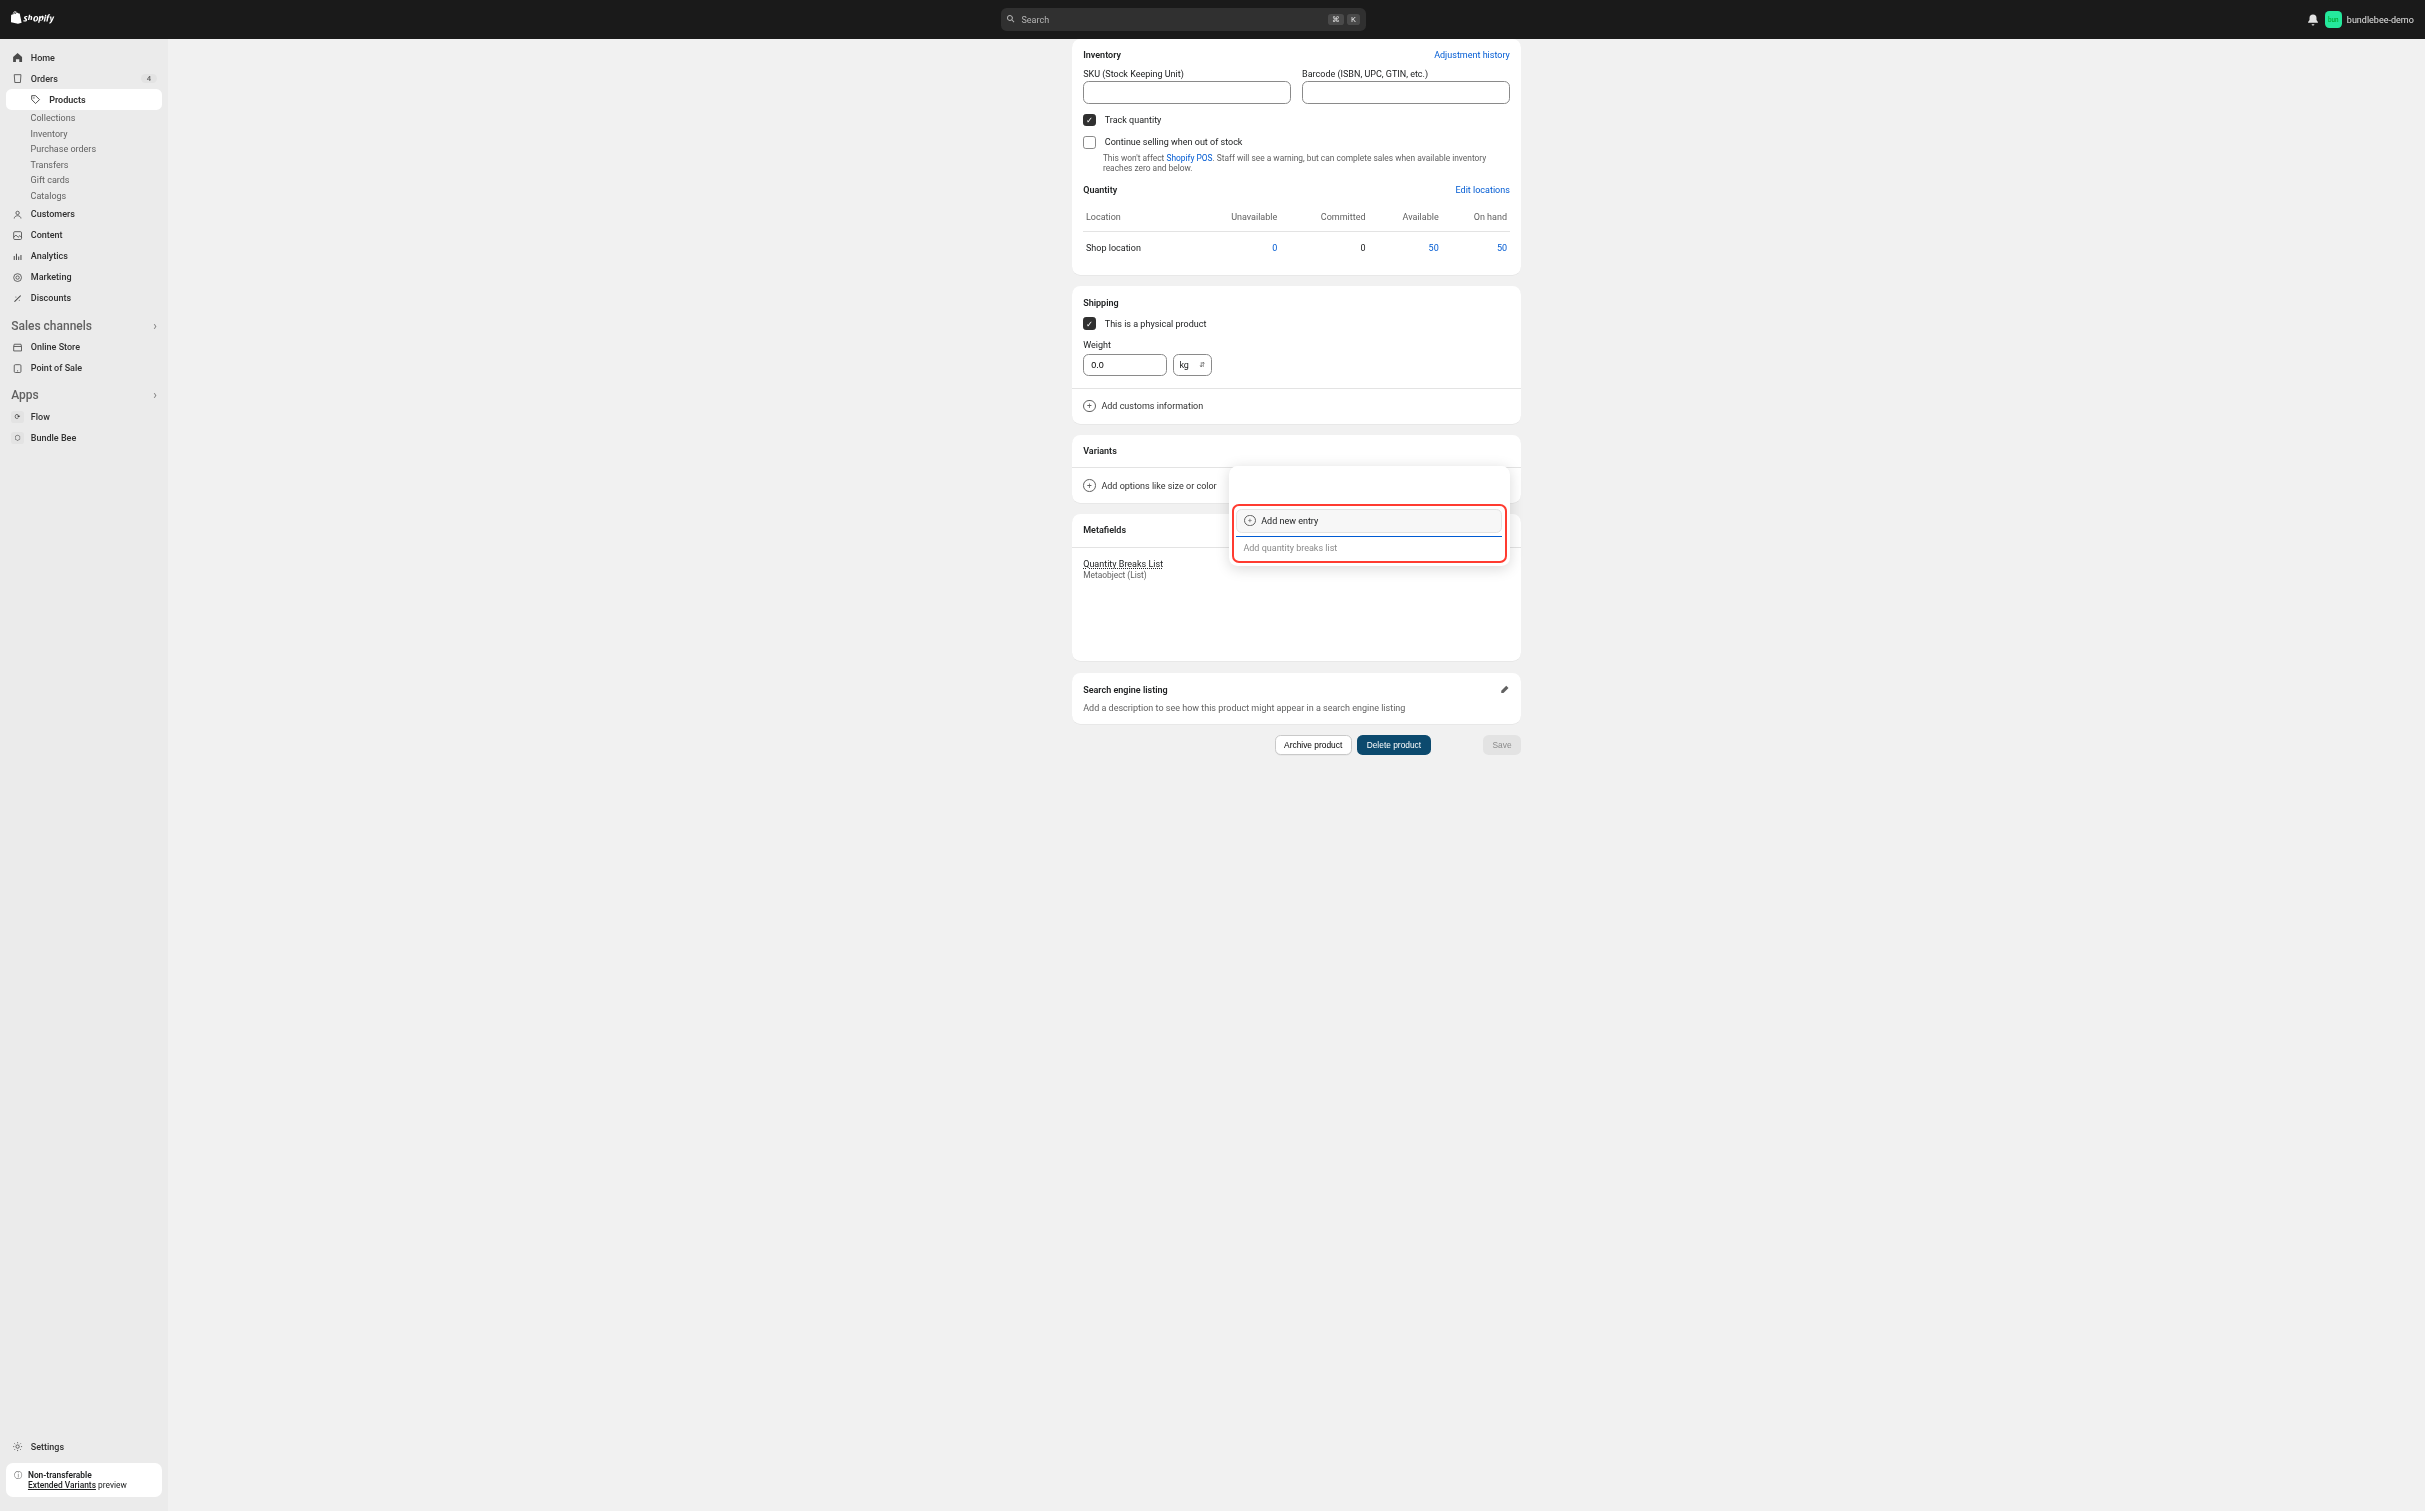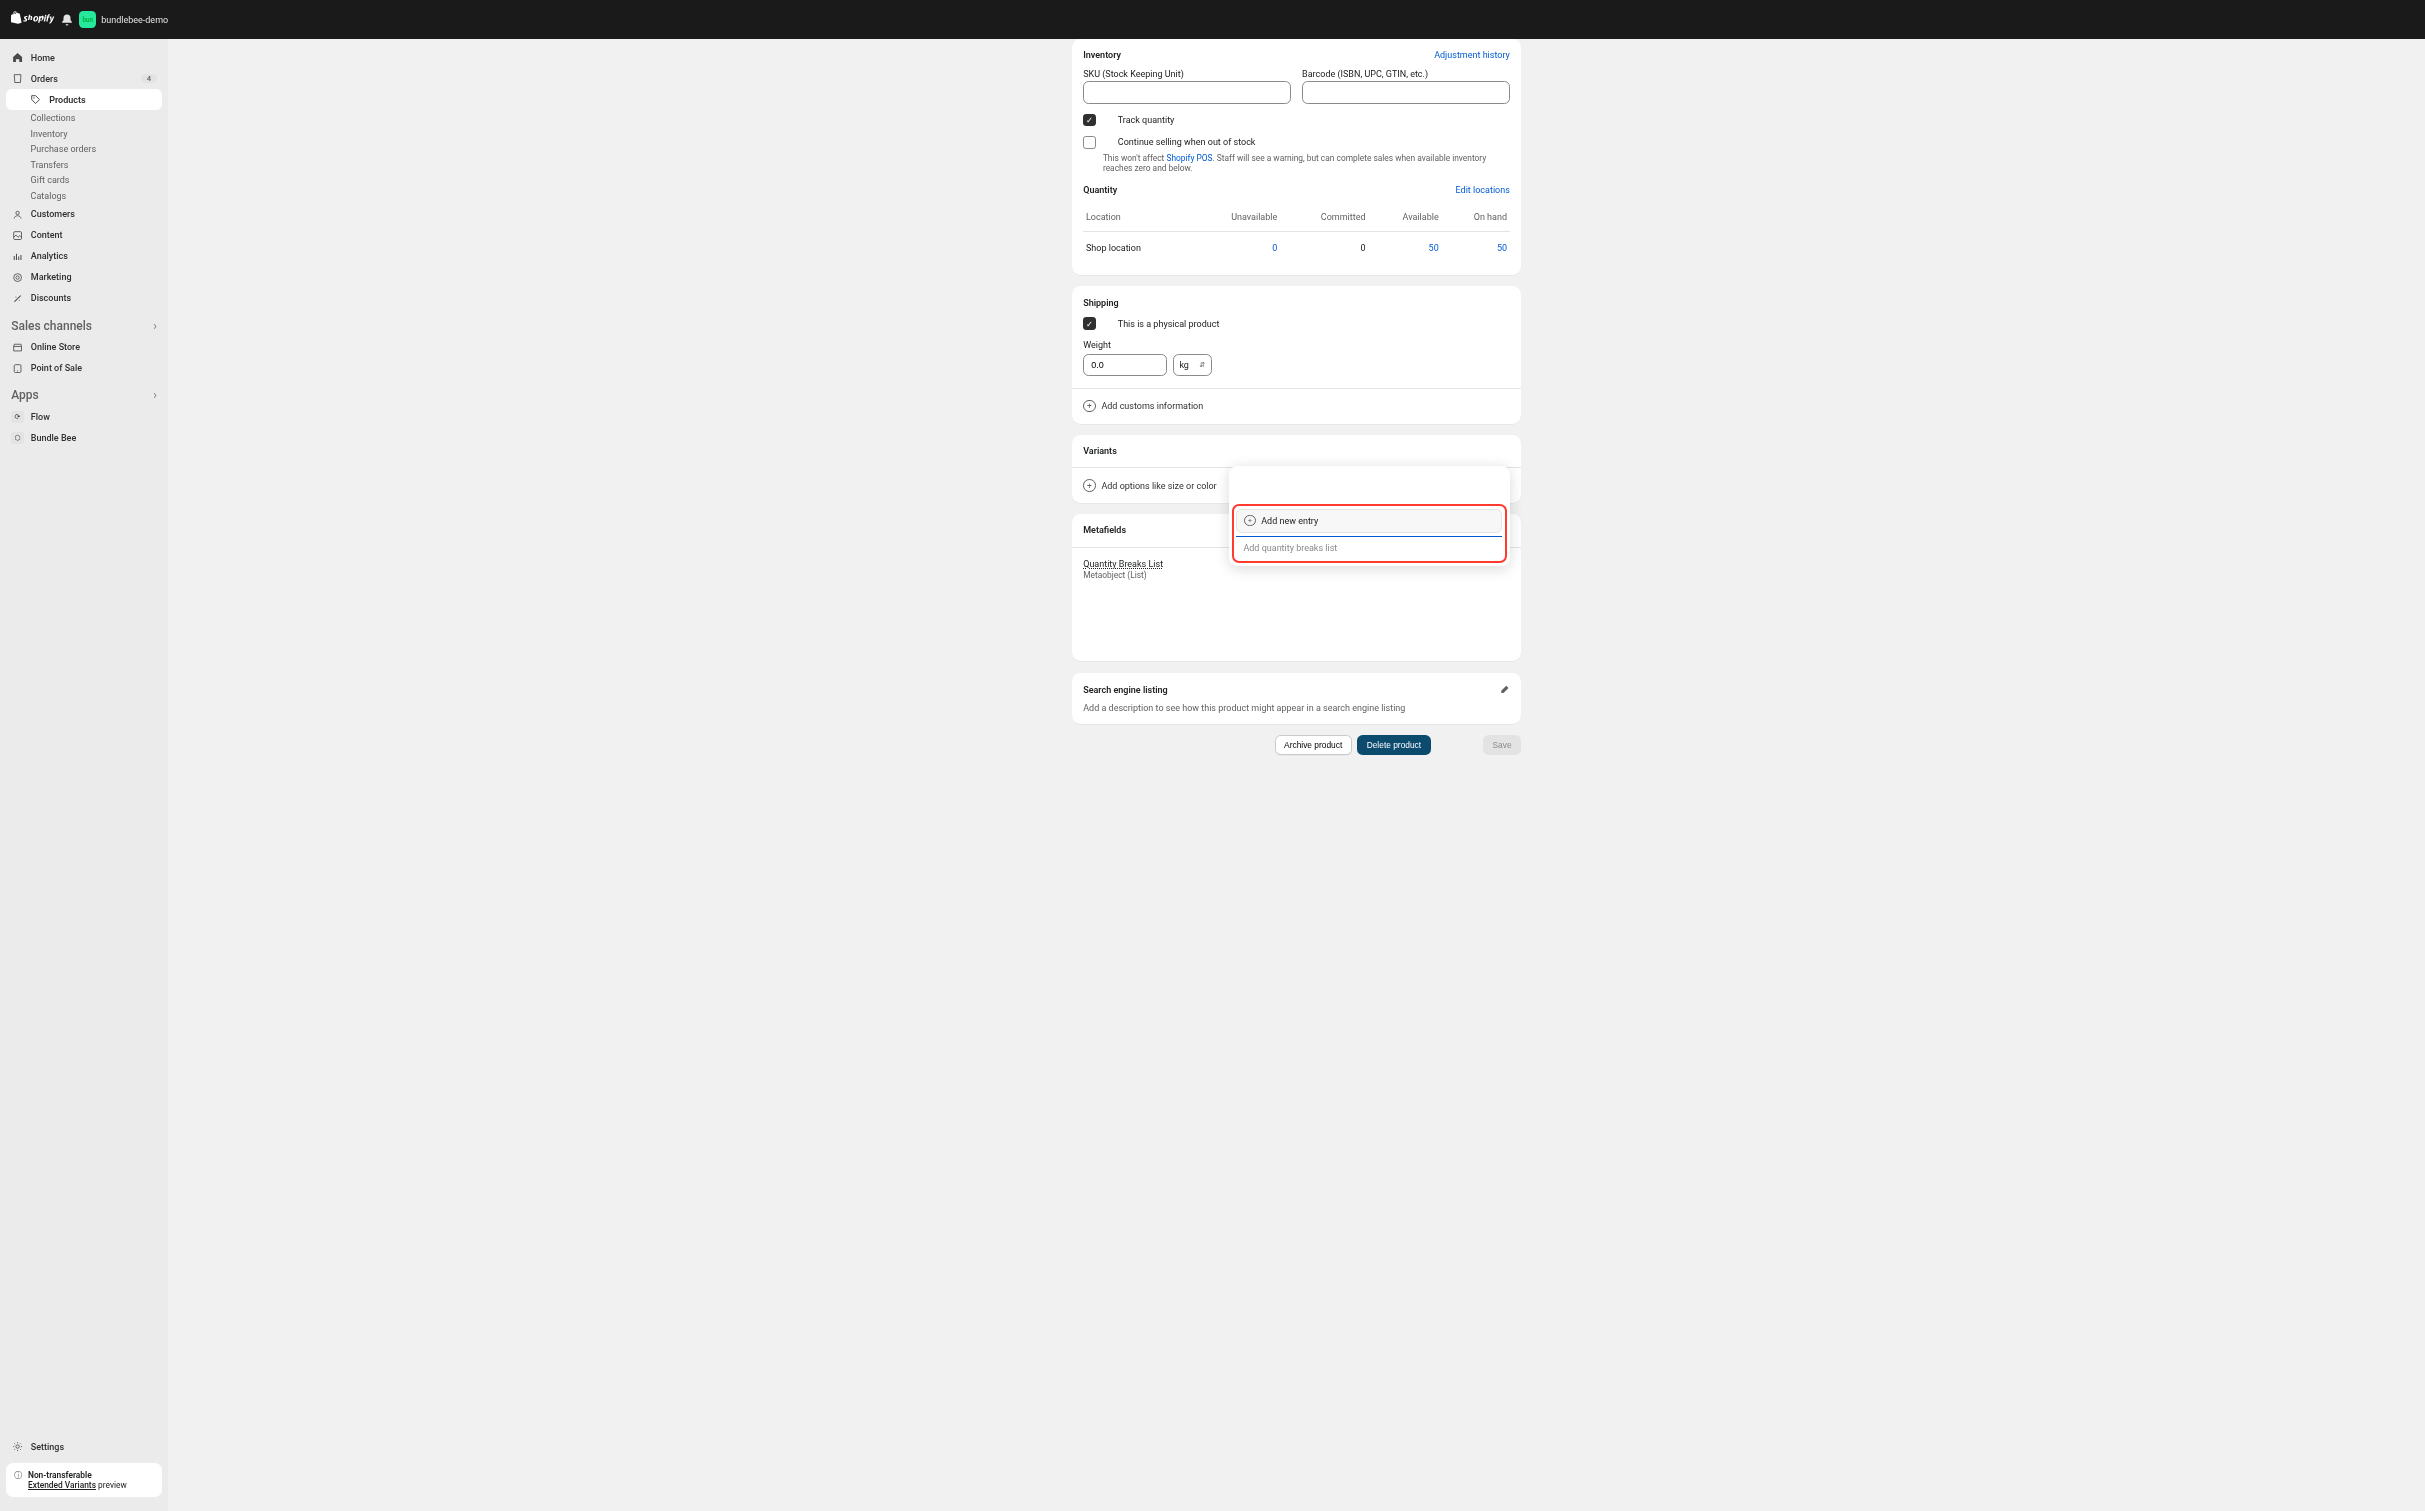--- a/index.html
+++ b/index.html
@@ -38,21 +38,21 @@
 .card { background: #fff; border-radius: 8.4px; margin-bottom: 11.2px; box-shadow: 0 0.7px 0 rgba(0,0,0,0.05); }
 .card-section { padding: 11.2px; }
 .card-section + .card-section { border-top: 0.7px solid #e3e3e3; }
 .card-header-row { display: flex; justify-content: space-between; align-items: center; }
 .card-title { font-size: 9px; font-weight: 600; }
 .link { color: #005bd3; font-size: 9px; cursor: pointer; }
 .form-row { display: flex; gap: 11.2px; margin-top: 8.4px; }
 .form-field { flex: 1; }
 .form-label { font-size: 9px; margin-bottom: 2.8px; display: block; }
 .text-input { width: 100%; height: 22.5px; border: 0.7px solid #8a8a8a; border-radius: 5.6px; padding: 0 7px; font-size: 9px; }
-.check-row { display: flex; align-items: center; gap: 22px; margin-top: 9.8px; }
+.check-row { display: flex; align-items: center; gap: 9px; margin-top: 9.8px; }
 .checkbox { width: 12.6px; height: 12.6px; border: 0.7px solid #8a8a8a; border-radius: 2.8px; display: flex; align-items: center; justify-content: center; flex-shrink: 0; }
 .checkbox.checked { background: #303030; border-color: #303030; }
 .checkbox.checked::after { content: "✓"; color: #fff; font-size: 8.4px; }
 .help-text { font-size: 8.4px; color: #616161; margin-top: 4.2px; margin-left: 19.7px; }
 .help-text a { color: #005bd3; }
 .qty-table { width: 100%; margin-top: 8.4px; border-collapse: collapse; }
 .qty-table th { text-align: right; font-weight: 400; font-size: 9px; padding: 8.4px 2.8px; border-bottom: 0.7px solid #e3e3e3; color: #616161; }
 .qty-table th:first-child { text-align: left; }
 .qty-table td { text-align: right; padding: 11.2px 2.8px; font-size: 9px; }
 .qty-table td:first-child { text-align: left; }
@@ -86,20 +86,34 @@
 <body>
 
 <div class="topbar">
   <div class="logo">
     <svg viewBox="0 0 109 32" width="49">
         <path d="M19.5 6.2c0-.1-.1-.2-.3-.2-.1 0-2.3-.2-2.3-.2s-1.5-1.5-1.7-1.7c-.2-.2-.5-.1-.6-.1 0 0-.3.1-.8.3-.5-1.4-1.3-2.7-2.8-2.7h-.1C10.5.9 10 .7 9.5.7c-3.7 0-5.5 4.6-6 7-.2.1-1.5.5-2.4.8C.4 8.7.4 8.7.3 9.4 0 9.9 0 25.3 0 25.3l15.4 2.9 8.4-1.8S19.5 6.3 19.5 6.2zM13.4 4.6c-.4.1-.9.3-1.4.4V4.7c0-.9-.1-1.6-.3-2.2 1 .2 1.5 1.2 1.7 2.1zm-2.7-1.9c.2.6.4 1.4.4 2.5v.2c-.9.3-1.9.6-2.9.9.6-2.1 1.6-3.1 2.5-3.6zM9.6 1.7c.2 0 .3.1.5.2-1.2.5-2.4 1.9-3 4.7l-2.3.7C5.4 5.1 7 1.7 9.6 1.7z"></path>
         <path fill="#fff" d="M19.2 6c-.1 0-2.3-.2-2.3-.2s-1.5-1.5-1.7-1.7c-.1-.1-.1-.1-.2-.1l-1.2 24.2 8.4-1.8S19.5 6.3 19.5 6.2c0-.1-.2-.2-.3-.2z" opacity=".2"></path>
         <path d="M11 10.2l-1 3.1s-.9-.5-2.1-.5c-1.7 0-1.8 1.1-1.8 1.3 0 1.4 3.8 2 3.8 5.4 0 2.7-1.7 4.4-4 4.4-2.8 0-4.2-1.7-4.2-1.7l.7-2.5s1.4 1.2 2.7 1.2c.8 0 1.1-.6 1.1-1.1 0-1.9-3.1-2-3.1-5.1 0-2.6 1.9-5.2 5.7-5.2 1.5.1 2.2.7 2.2.7zM33.6 16.2c-.9-.5-1.3-.9-1.3-1.5 0-.7.6-1.2 1.6-1.2 1.1 0 2.1.5 2.1.5l.8-2.4s-.7-.6-2.9-.6c-3 0-5 1.7-5 4.1 0 1.4.9 2.4 2.2 3.1.9.5 1.3 1 1.3 1.6 0 .7-.5 1.2-1.5 1.2-1.5 0-2.8-.7-2.8-.7l-.8 2.4s1.3.8 3.4.8c3.1 0 5.2-1.5 5.2-4.2 0-1.5-1.1-2.5-2.3-3.1zM45.7 11c-1.5 0-2.7.7-3.6 1.8l.9-4.7h-3.1l-2.3 12.2h3.1l.8-4.2c.3-1.6 1.1-2.6 1.9-2.6.5 0 .7.4.7 1 0 .4-.1.8-.1 1.1l-.9 4.7h3.1l.9-4.9c.1-.5.2-1.2.2-1.6 0-1.8-.9-2.8-2.6-2.8zM56.1 11c-4.1 0-6.8 3.7-6.8 7.8 0 2.6 1.6 4.8 4.7 4.8 4 0 6.7-3.6 6.7-7.8 0-2.5-1.4-4.8-4.6-4.8zm-1.5 10.2c-1.2 0-1.7-1-1.7-2.2 0-2 1-5.4 2.9-5.4 1.2 0 1.6 1.1 1.6 2.1 0 2.3-1 5.5-2.8 5.5zM69.3 11c-2.3 0-3.6 2-3.6 2h-.1l.2-1.8h-2.8c-.1.9-.4 2.5-.6 3.7l-2.2 11.5h3.1l.9-4.6h.1s.6.4 1.8.4c4 0 6.6-4.1 6.6-8.2 0-2.2-1-4-3.4-4zm-3 10.2c-.8 0-1.3-.5-1.3-.5l.5-2.9c.4-1.9 1.3-3.2 2.4-3.2.9 0 1.2.9 1.2 1.7 0 2-1.2 4.9-2.8 4.9zM77.1 8.2c-1 0-1.8.8-1.8 1.8s.6 1.6 1.6 1.6c1 0 1.8-.7 1.8-1.8 0-.9-.6-1.6-1.6-1.6zm-4.3 15.2h3.1l2.1-11.1h-3.1l-2.1 11.1zM85.9 12.2h-2.2l.1-.5c.2-1.1.8-2 1.8-2 .6 0 1 .2 1 .2l.6-2.4s-.5-.3-1.7-.3c-1.1 0-2.2.3-3 1-1.1.9-1.6 2.2-1.8 3.5l-.1.5h-1.4l-.5 2.4h1.4l-1.7 8.7h3.1l1.7-8.7h2.1l.6-2.4zM93.4 12.3s-2 5-2.8 7.7h0c-.1-.9-.8-7.7-.8-7.7h-3.3l1.9 10.1c0 .2 0 .4-.1.5-.4.7-1 1.4-1.7 2-.6.5-1.2.8-1.7 1l.9 2.6c.6-.1 1.9-.6 3-1.7 1.4-1.3 2.7-3.4 4-6.2l3.7-8.3h-3.1z"></path>
       </svg>
   </div>
+  <div class="search-wrap">
+    <div class="search">
+      <span class="search-icon">
+        <svg width="9.8" height="9.8" viewBox="0 0 20 20" fill="#b5b5b5">
+            <path d="M8 4a4 4 0 100 8 4 4 0 000-8zM2 8a6 6 0 1110.9 3.5l4.3 4.3-1.4 1.4-4.3-4.3A6 6 0 012 8z"></path>
+          </svg>
+      </span>
+      <span class="search-text">Search</span>
+      <span class="kbd">
+        <span class="kbd-key">⌘</span>
+        <span class="kbd-key">K</span>
+      </span>
+    </div>
+  </div>
   <div class="topbar-right">
     <span class="bell">
       <svg viewBox="0 0 20 20" fill="#e3e3e3">
           <path d="M10 2a5 5 0 00-5 5v3l-2 3v1h14v-1l-2-3V7a5 5 0 00-5-5zm0 16a2 2 0 002-2H8a2 2 0 002 2z"></path>
         </svg>
     </span>
     <div class="avatar">
         <span>bun</span>
       </div>
     <span class="store-name">bundlebee-demo</span>

